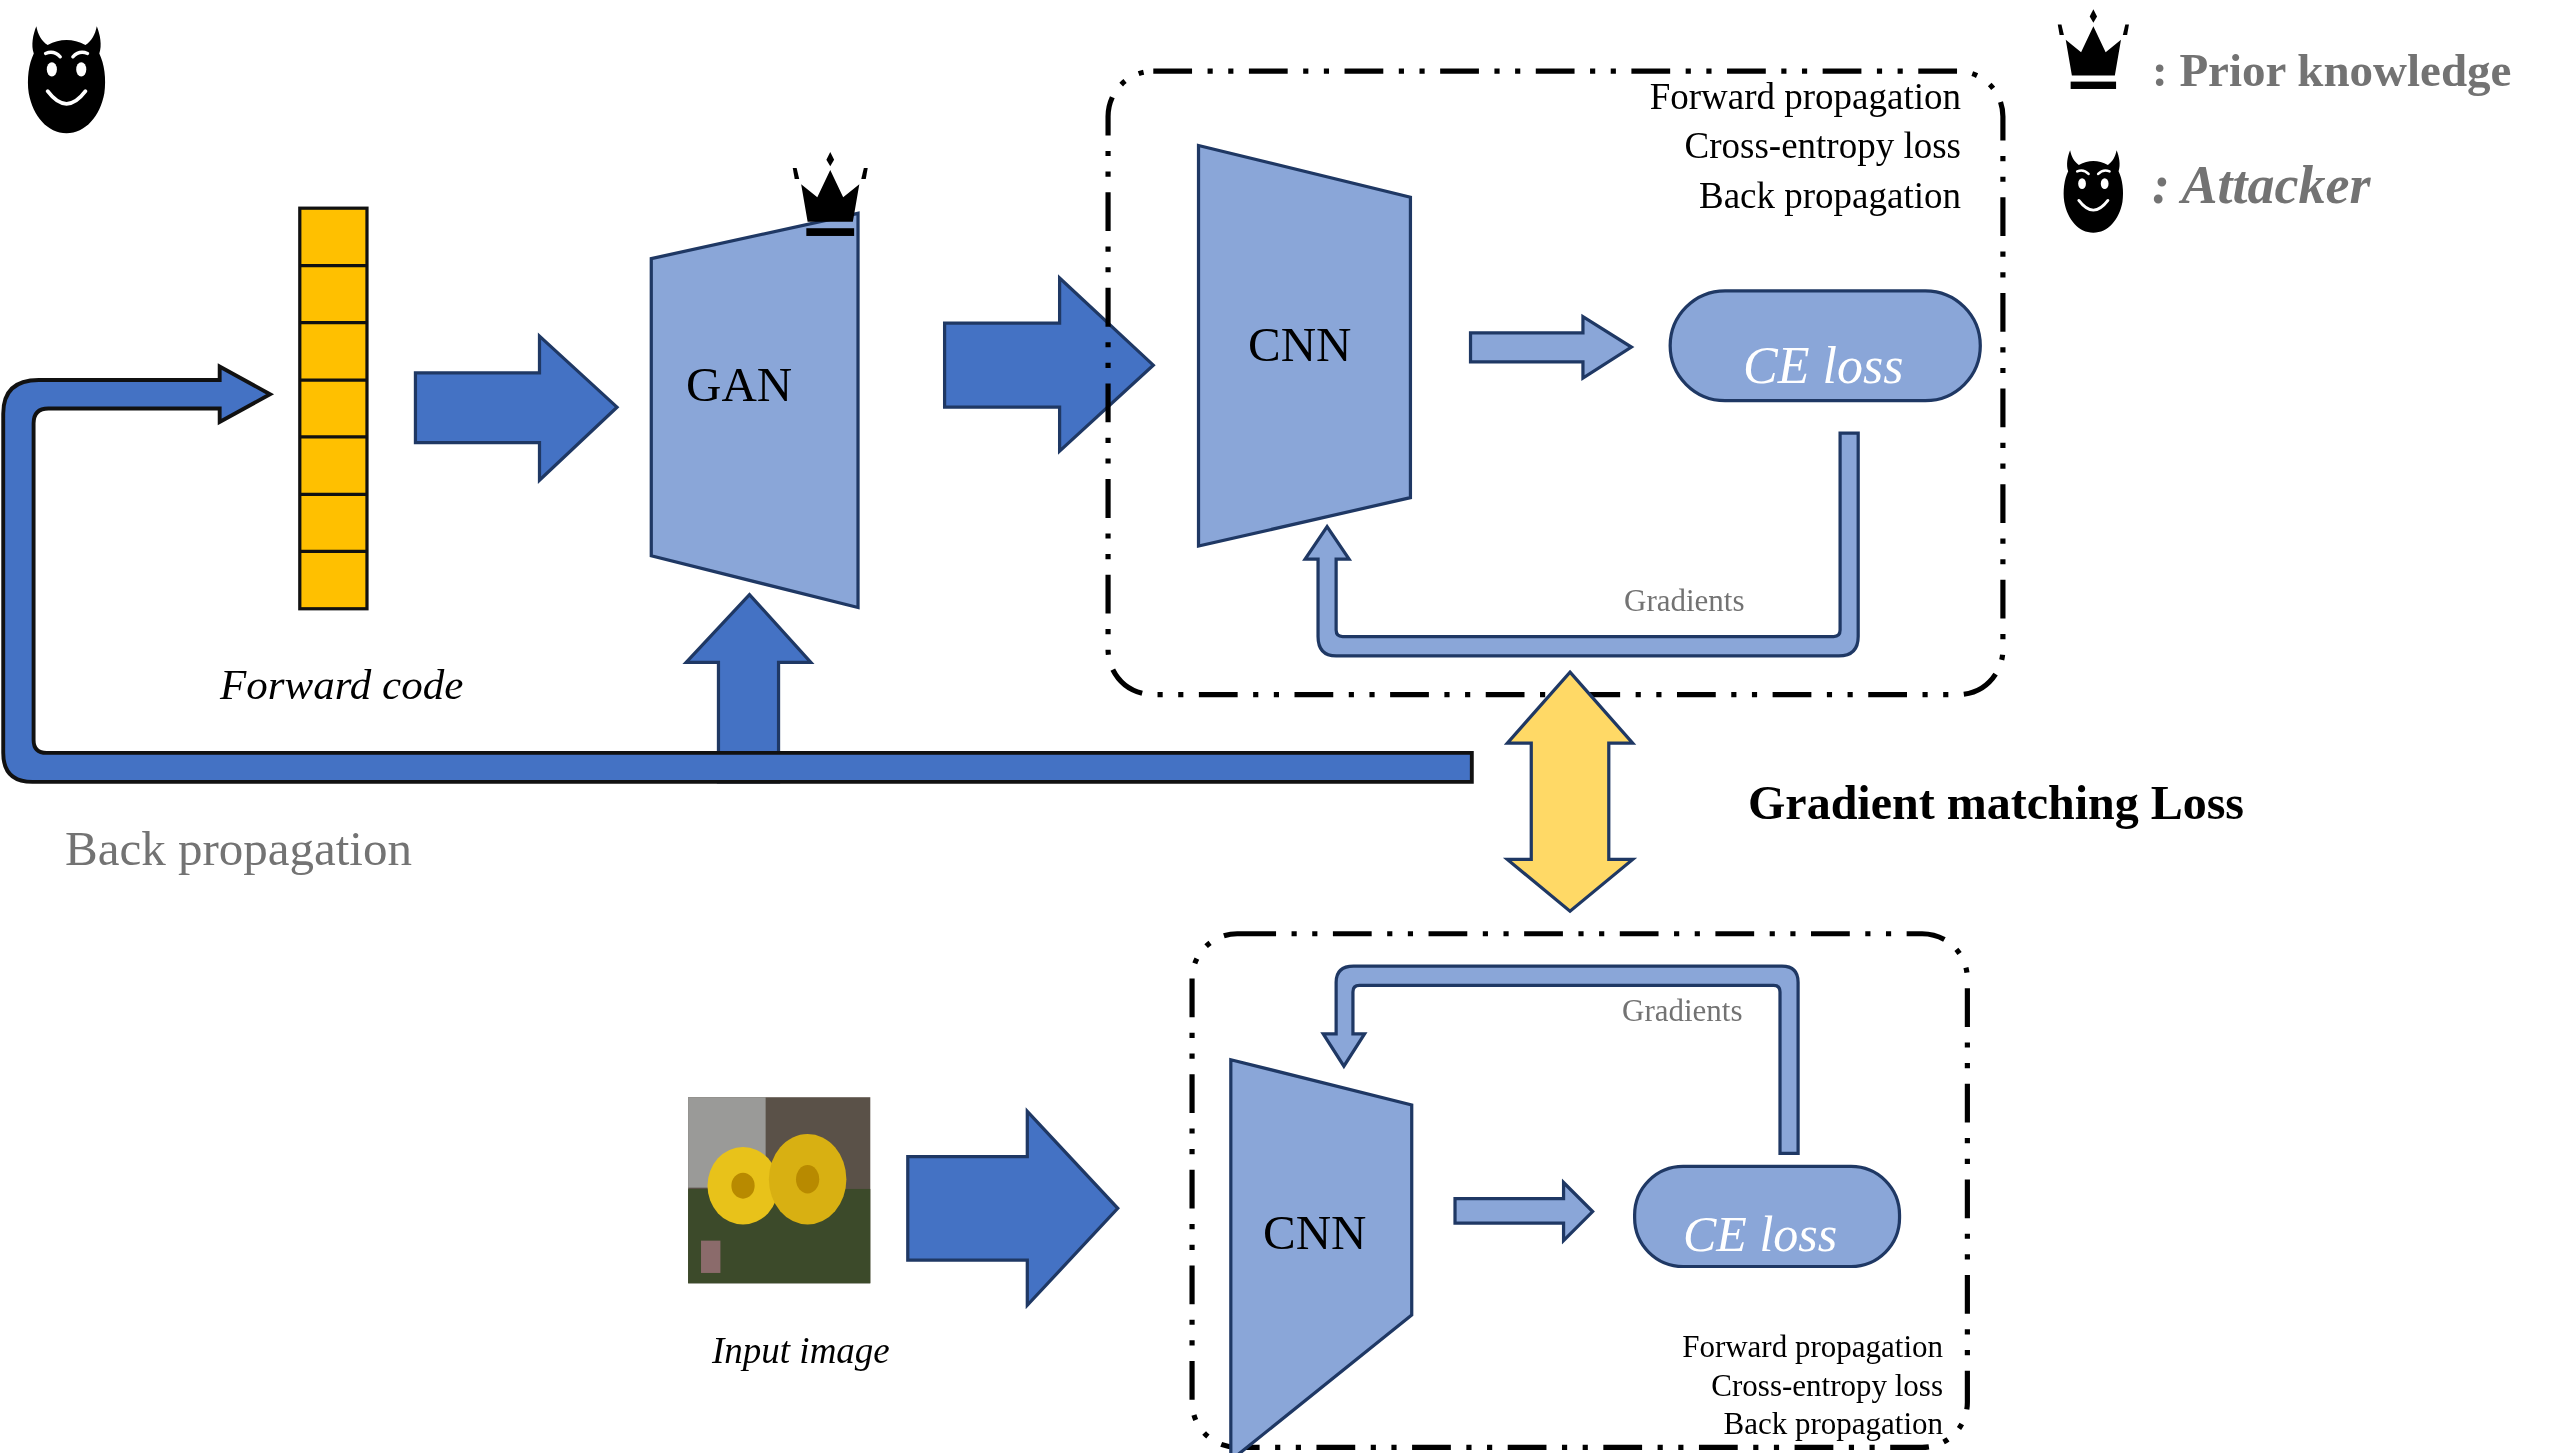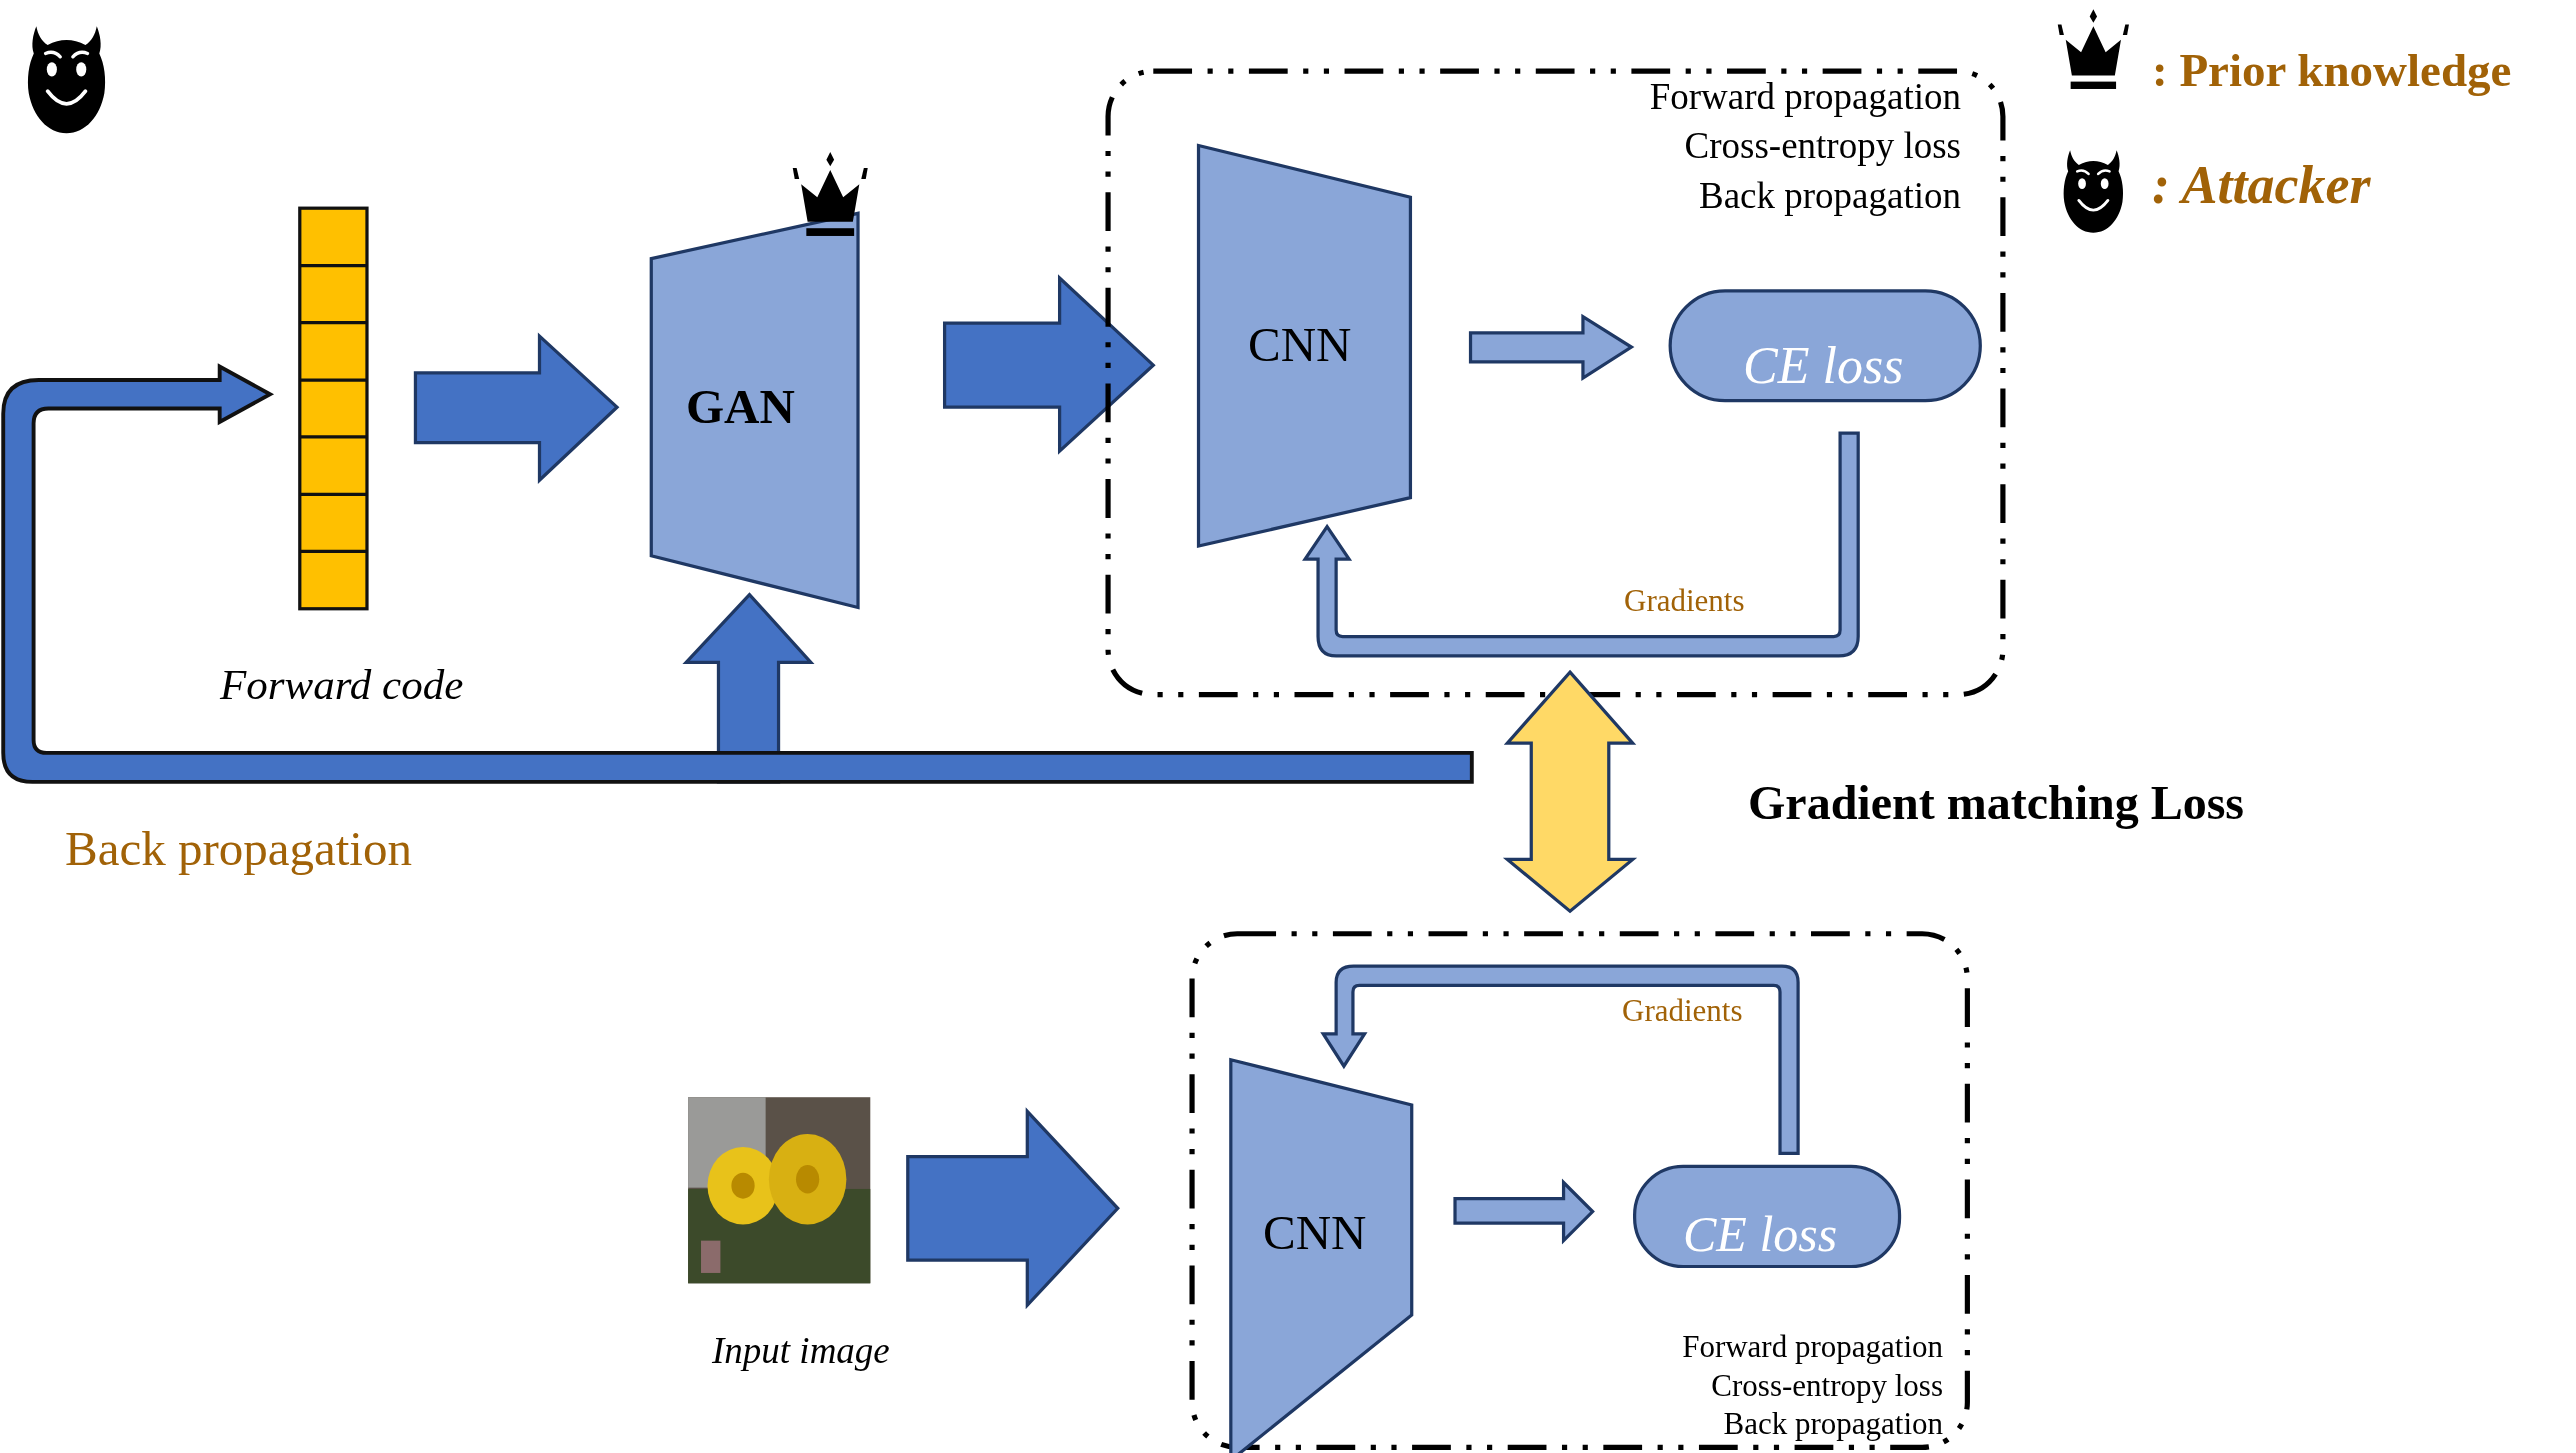--- a/index.html
+++ b/index.html
@@ -2,21 +2,21 @@
 <html style="font-size:10.3px"><head>
 <meta charset="utf-8">
 <style>
   html, body { margin:0; padding:0; background:#ffffff; }
   body { width:2576px; height:1454px; position:relative; overflow:hidden; font-family:"Liberation Serif","DejaVu Serif",serif; }
   svg#diagram { position:absolute; left:0; top:0; }
   .lbl { position:absolute; white-space:nowrap; line-height:1; }
   .serif { font-family:"Liberation Serif","DejaVu Serif",serif; }
   .ital { font-style:italic;margin-top:20px; }
   .bold { font-weight:bold; }
-  .red { color:#a16207; }
+  .red { color:#737373; }
   .right { text-align:right;margin-left:20px; }
 </style>
 </head>
 <body>
 
 <svg id="diagram" width="2576" height="1454" viewBox="0 0 3987 2250" xmlns="http://www.w3.org/2000/svg">
   <defs>
     <g id="devil">
       <path d="M-72,-115 C-80,-95 -85,-70 -78,-50 C-90,-25 -95,10 -90,45 C-80,100 -45,140 0,140 C45,140 80,100 90,45 C95,10 90,-25 78,-50 C85,-70 80,-95 72,-115 C68,-95 60,-80 45,-70 C30,-78 15,-82 0,-82 C-15,-82 -30,-78 -45,-70 C-60,-80 -68,-95 -72,-115 Z" fill="#000"></path>
       <ellipse cx="-35" cy="-12" rx="12" ry="17" fill="#fff"></ellipse>
@@ -93,21 +93,21 @@
   <path d="M2755,1785 L2783,1785 L2783,1520 Q2783,1495 2758,1495 L2095,1495 Q2068,1495 2068,1520 L2068,1600 L2048,1600 L2080,1650 L2112,1600 L2094,1600 L2094,1535 Q2094,1525 2104,1525 L2745,1525 Q2755,1525 2755,1535 Z" fill="#8aa6d8" stroke="#1f3864" stroke-width="5"></path>
 
   <use href="#crown" transform="translate(3240,90) scale(0.95)"></use>
   <use href="#devil" transform="translate(3240,290) scale(0.5)"></use>
 </svg>
 
 <div class="lbl serif bold red" style="left:2152px; top:47px; font-size:47px;">: Prior knowledge</div>
 <div class="lbl serif bold red" style="left:2152px; top:158px; font-size:54px;font-style:italic;">: Attacker</div>
 
 <div class="lbl serif ital" style="left:220px; top:643px; font-size:43px;">Forward code</div>
-<div class="lbl serif" style="left:686px; top:382px; font-size:49px;font-weight:bold;">GAN</div>
+<div class="lbl serif" style="left:686px; top:360px; font-size:49px;">GAN</div>
 <div class="lbl serif red" style="left:65px; top:824px; font-size:49px;">Back propagation</div>
 
 <div class="lbl serif right" style="right:615px; top:78px; font-size:37px;">Forward propagation</div>
 <div class="lbl serif right" style="right:615px; top:127px; font-size:37px;">Cross-entropy loss</div>
 <div class="lbl serif right" style="right:615px; top:177px; font-size:37px;">Back propagation</div>
 
 <div class="lbl serif" style="left:1248px; top:320px; font-size:49px;">CNN</div>
 <div class="lbl serif ital" style="left:1743px; top:320px; font-size:52px; color:#ffffff;">CE loss</div>
 <div class="lbl serif red" style="left:1624px; top:585px; font-size:31px;">Gradients</div>
 

